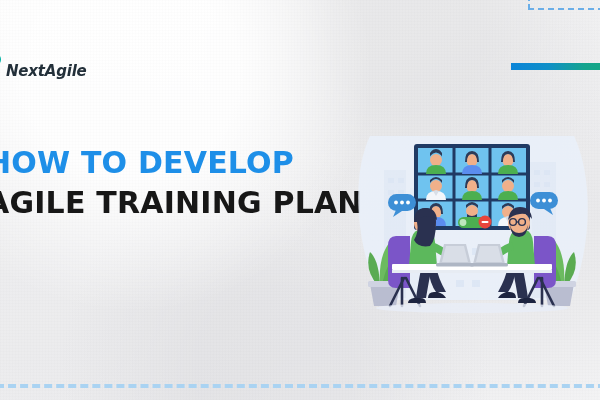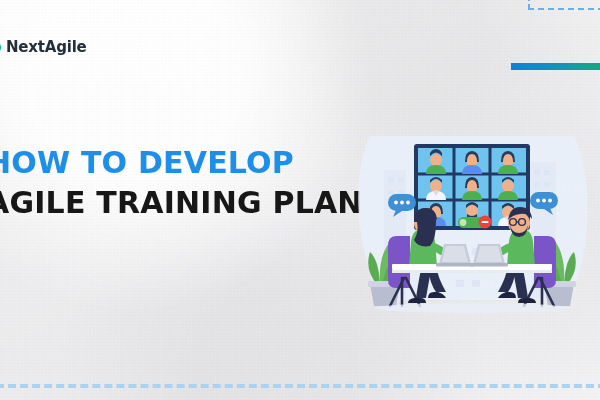--- a/index.html
+++ b/index.html
@@ -27,22 +27,22 @@
   }
 
   
   .logo { position:absolute; left:-12px; top:38px; display:flex; align-items:center; gap:5px; }
   .logo-mark {
     width:13px; height:13px; border-radius:50%;
     background:#00b3a4; flex:0 0 auto;
   }
   .logo-text {
     font-family:"DejaVu Sans", sans-serif;
-    font-weight:700; font-size:15px;
-    color:#23303a; letter-spacing:-.2px; white-space:nowrap;
+    font-style:italic; font-weight:700; font-size:15px;
+    color:#23303a; letter-spacing:-.2px; white-space:nowrap;margin-top:24px;
   }
 
   
   .bracket { position:absolute; left:528px; top:-14px; width:86px; height:24px; }
   .bracket .v {
     position:absolute; left:0; top:0; width:0; height:24px;
     border-left:2px dashed #6aaee8;
   }
   .bracket .h {
     position:absolute; left:0; top:22px; width:86px; height:0;

